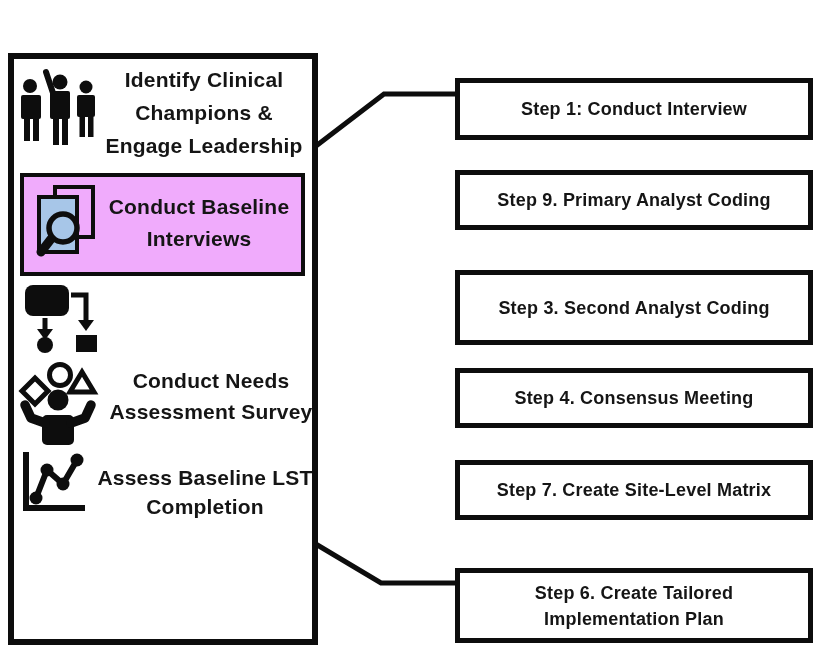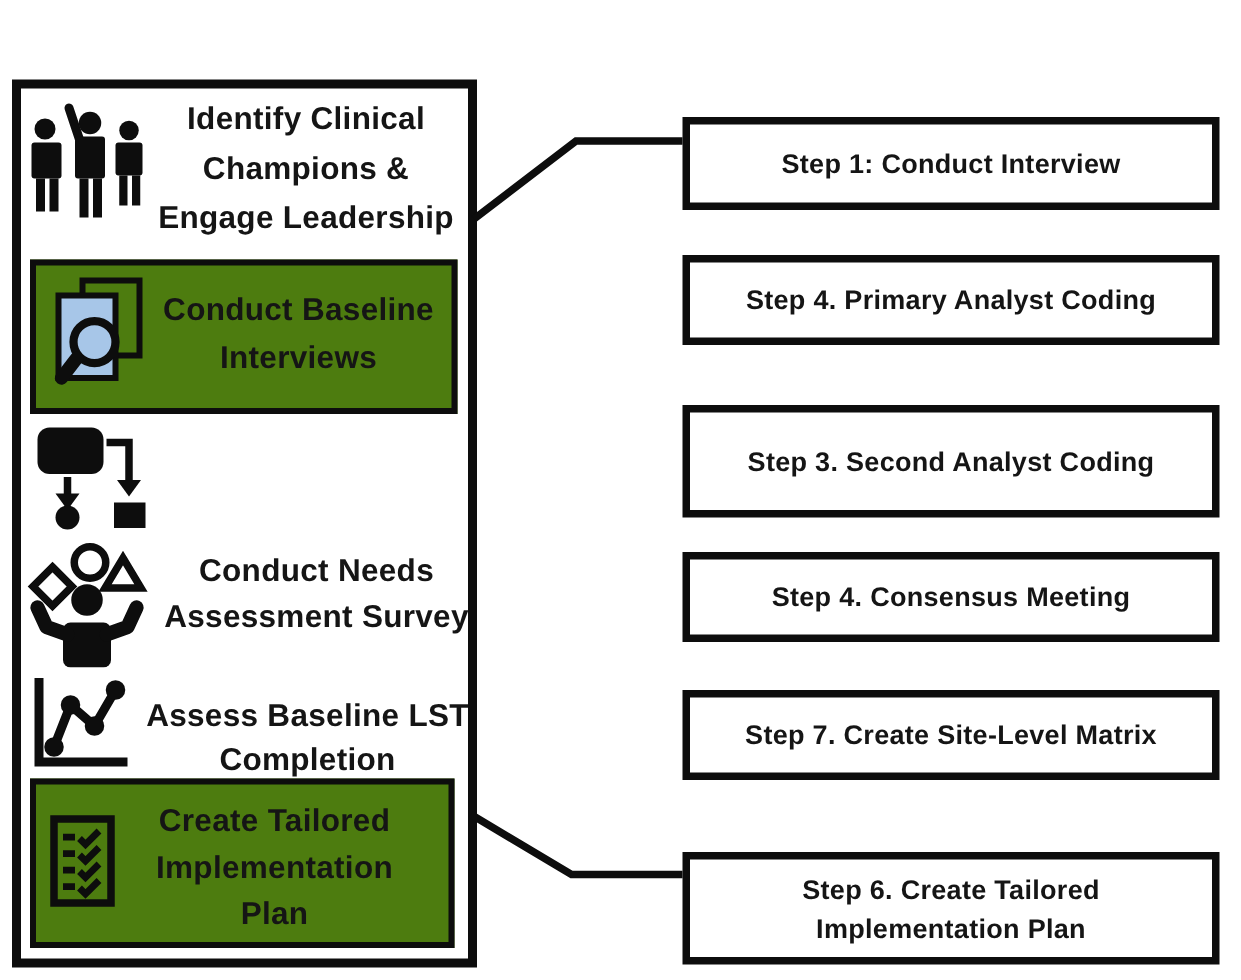--- a/index.html
+++ b/index.html
@@ -11,21 +11,21 @@
   .panel {
     position:absolute; left:8px; top:5px; width:310px; height:592px;
     border:6px solid #0d0d0d; background:#ffffff; box-sizing:border-box;margin-top:48px;
   }
   .panel .icon { position:absolute; }
   .panel-text {
     position:absolute; color:#151515; font-weight:bold; text-align:center;
     white-space:pre-line; letter-spacing:0.2px;
   }
   .hl-box {
-    position:absolute; border:4px solid #0d0d0d; background:#4d7c0f;
+    position:absolute; border:4px solid #0d0d0d; background:#f0abfc;
     box-sizing:border-box;
     padding-left:16px;
   }
   
   .step-box {
     position:absolute; left:455px; width:358px; box-sizing:border-box;
     border:5px solid #0d0d0d; background:#ffffff;
     display:flex; align-items:center; justify-content:center;
     font-size:18px; font-weight:bold; color:#151515; text-align:center;
     white-space:pre-line; line-height:26px; letter-spacing:0.2px;
@@ -98,44 +98,28 @@
       <path class="line" d="M7,2 L7,58 L66,58" stroke-width="6"></path>
       <polyline class="line" points="17,48 28,20 44,34 58,10" stroke-width="6"></polyline>
       <circle class="ink" cx="17" cy="48" r="6.5"></circle>
       <circle class="ink" cx="28" cy="20" r="6.5"></circle>
       <circle class="ink" cx="44" cy="34" r="6.5"></circle>
       <circle class="ink" cx="58" cy="10" r="6.5"></circle>
     </svg>
     <div class="panel-text" style="left:80px;top:404px;width:222px;font-size:21px;line-height:29px">Assess Baseline LST
 Completion</div>
 
-    <div class="hl-box" style="left:6px;top:460px;width:283px;height:113px">
-      <svg style="position:absolute;left:9px;top:20px" width="44" height="62" viewBox="0 0 44 62">
-        <rect x="3" y="3" width="38" height="56" fill="none" stroke="#0d0d0d" stroke-width="5"></rect>
-        <line class="line" x1="9" y1="15" x2="17" y2="15" stroke-width="4.5"></line>
-        <path class="line" d="M20,16 l4,4 l9,-9" stroke-width="4.5"></path>
-        <line class="line" x1="9" y1="26" x2="17" y2="26" stroke-width="4.5"></line>
-        <path class="line" d="M20,27 l4,4 l9,-9" stroke-width="4.5"></path>
-        <line class="line" x1="9" y1="37" x2="17" y2="37" stroke-width="4.5"></line>
-        <path class="line" d="M20,38 l4,4 l9,-9" stroke-width="4.5"></path>
-        <line class="line" x1="9" y1="48" x2="17" y2="48" stroke-width="4.5"></line>
-        <path class="line" d="M20,49 l4,4 l9,-9" stroke-width="4.5"></path>
-      </svg>
-      <div class="panel-text" style="left:56px;top:9px;width:206px;font-size:21px;line-height:31px">Create Tailored
-Implementation
-Plan</div>
-    </div>
   </div>
 
   <svg class="connectors" width="827" height="653" viewBox="0 0 827 653">
     <polyline class="line" points="316,146 384,94 457,94" stroke-width="5"></polyline>
     <polyline class="line" points="314,543 381,583 457,583" stroke-width="5"></polyline>
   </svg>
 
   <div class="step-box" style="top:78px;height:62px">Step 1: Conduct Interview</div>
-  <div class="step-box" style="top:170px;height:60px">Step 4. Primary Analyst Coding</div>
+  <div class="step-box" style="top:170px;height:60px">Step 9. Primary Analyst Coding</div>
   <div class="step-box" style="top:270px;height:75px">Step 3. Second Analyst Coding</div>
   <div class="step-box" style="top:368px;height:60px">Step 4. Consensus Meeting</div>
   <div class="step-box" style="top:460px;height:60px">Step 7. Create Site-Level Matrix</div>
   <div class="step-box" style="top:568px;height:75px">Step 6. Create Tailored
 Implementation Plan</div>
 
 </div>
 
 </body></html>

